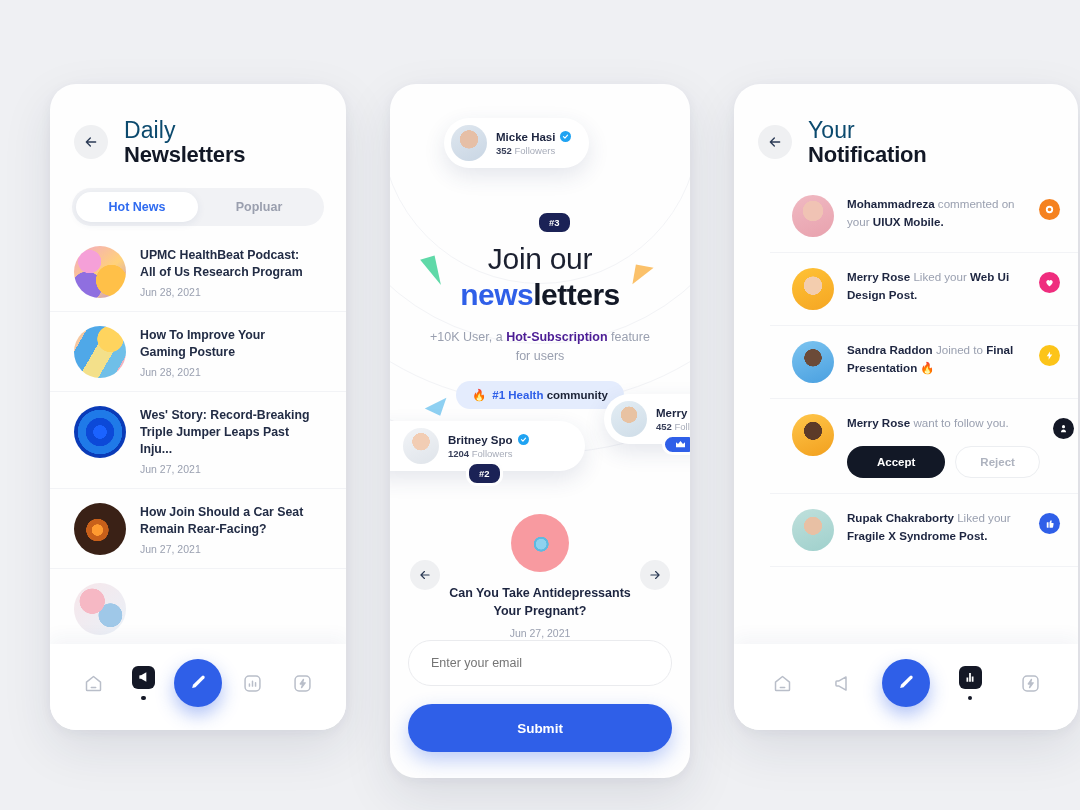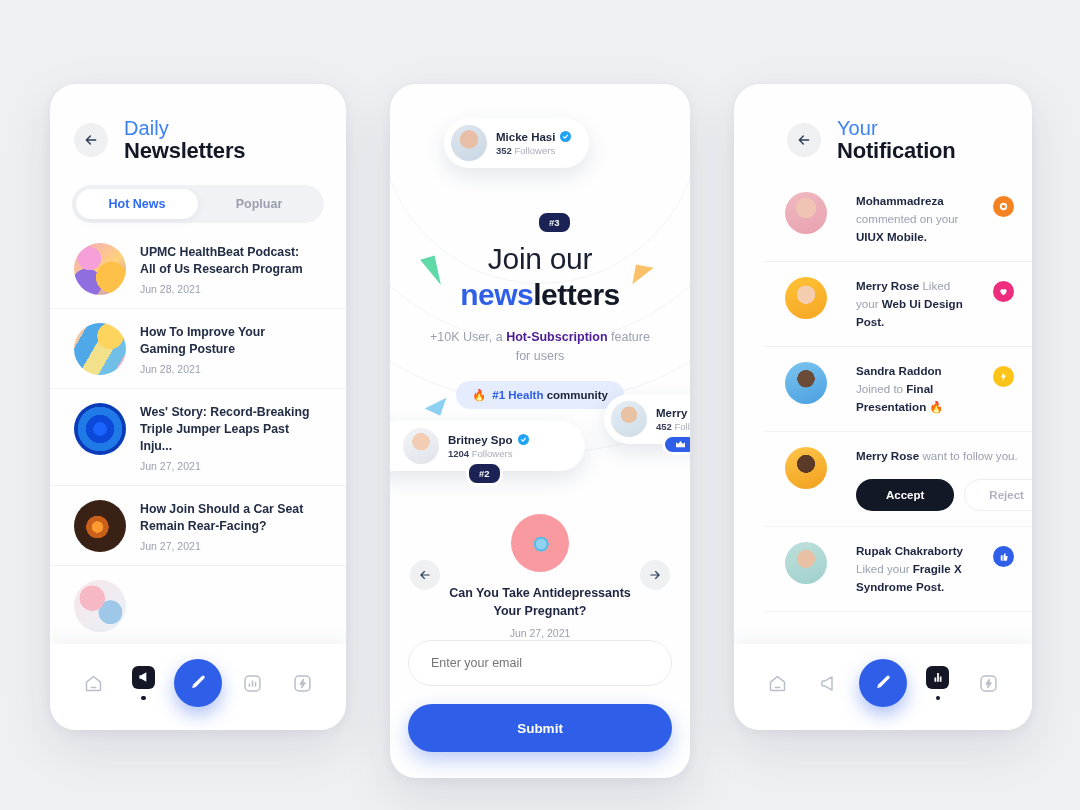--- a/index.html
+++ b/index.html
@@ -14,32 +14,32 @@
   
   .phone {
     position: absolute;
     background: #fefefe;
     border-radius: 26px;
     box-shadow: 0 18px 50px rgba(30,40,70,.10), 0 3px 12px rgba(30,40,70,.05);
     overflow: hidden;
   }
   #phone-left   { left: 50px;  top: 84px;  width: 296px; height: 646px; }
   #phone-center { left: 390px; top: 56px;  width: 300px; height: 694px; margin-top: 28px; }
-  #phone-right  { left: 734px; top: 84px;  width: 298px; height: 646px; padding-left: 29px; }
+  #phone-right  { left: 734px; top: 84px;  width: 344px; height: 646px; }
 
   
   .hdr { display: flex; align-items: center; gap: 16px; padding: 34px 0 0 24px; }
   .back-btn {
     width: 34px; height: 34px; border-radius: 50%;
     background: #eff0f2; display: flex; align-items: center; justify-content: center;
     flex: 0 0 auto; cursor: pointer;
   }
   .back-btn svg { width: 16px; height: 16px; stroke: #2b3a55; }
   .hdr-text { line-height: 1.07; }
-  .hdr-light { font-size: 20px; color: #3b82f6; font-weight: 400; letter-spacing: .1px; }
+  .hdr-light { font-size: 23px; color: #0c4a6e; font-weight: 400; letter-spacing: .1px; }
   .hdr-bold  { font-size: 22px; color: #121826; font-weight: 700; letter-spacing: -.2px; }
 
   
   .tabs {
     margin: 22px 22px 0 22px; height: 38px; border-radius: 19px;
     background: #f1f2f5; display: flex; padding: 4px; position: relative;
   }
   .tab {
     flex: 1; display: flex; align-items: center; justify-content: center;
     font-size: 12.5px; border-radius: 16px; cursor: pointer; font-weight: 600;
@@ -188,22 +188,22 @@
     position: absolute; left: 18px; right: 18px; bottom: 26px; height: 48px;
     border: none; border-radius: 24px; background: #2f5fe8; color: #fff;
     font-size: 13.5px; font-weight: 700; cursor: pointer;
     font-family: "Liberation Sans", sans-serif;
     box-shadow: 0 8px 20px rgba(47,95,232,.32);
   }
 
   
   .notif-list { margin-top: 14px; }
   .notif-item {
-    display: flex; gap: 29px; align-items: flex-start;
-    padding: 15px 18px 15px 22px; border-bottom: 1px solid #f2f3f6;
+    display: flex; gap: 13px; align-items: flex-start;
+    padding: 15px 18px 15px 22px; border-bottom: 1px solid #f2f3f6; margin-left: 36px;
   }
   .n-avatar { width: 42px; height: 42px; border-radius: 50%; flex: 0 0 auto; }
   .n-body { flex: 1; }
   .n-text { font-size: 11.6px; line-height: 1.55; color: #9aa0b0; max-width: 168px; }
   .n-text b { color: #1d2540; font-weight: 700; }
   .n-icon {
     width: 21px; height: 21px; border-radius: 50%; flex: 0 0 auto; margin-top: 4px;
     display: flex; align-items: center; justify-content: center;
   }
   .n-icon svg { width: 11px; height: 11px; fill: #fff; }

